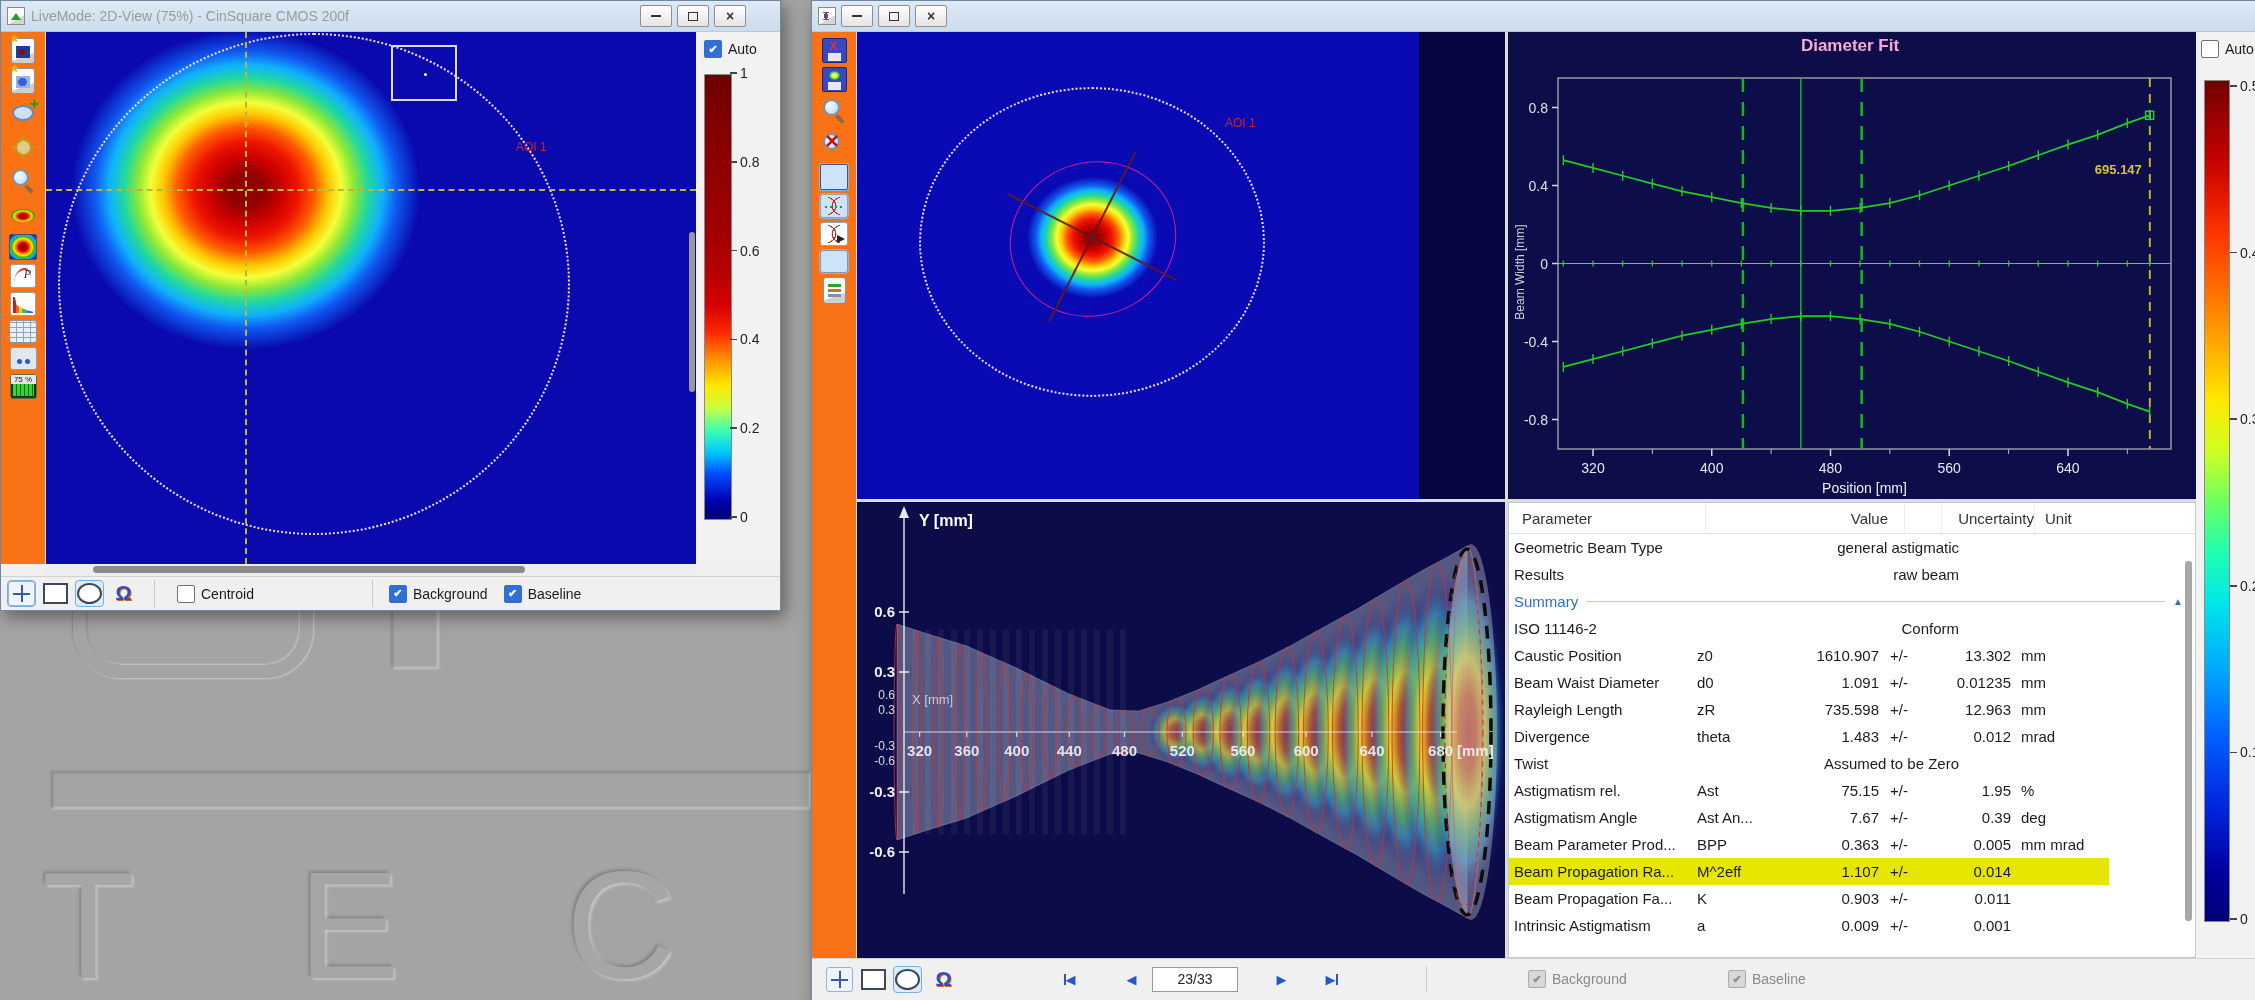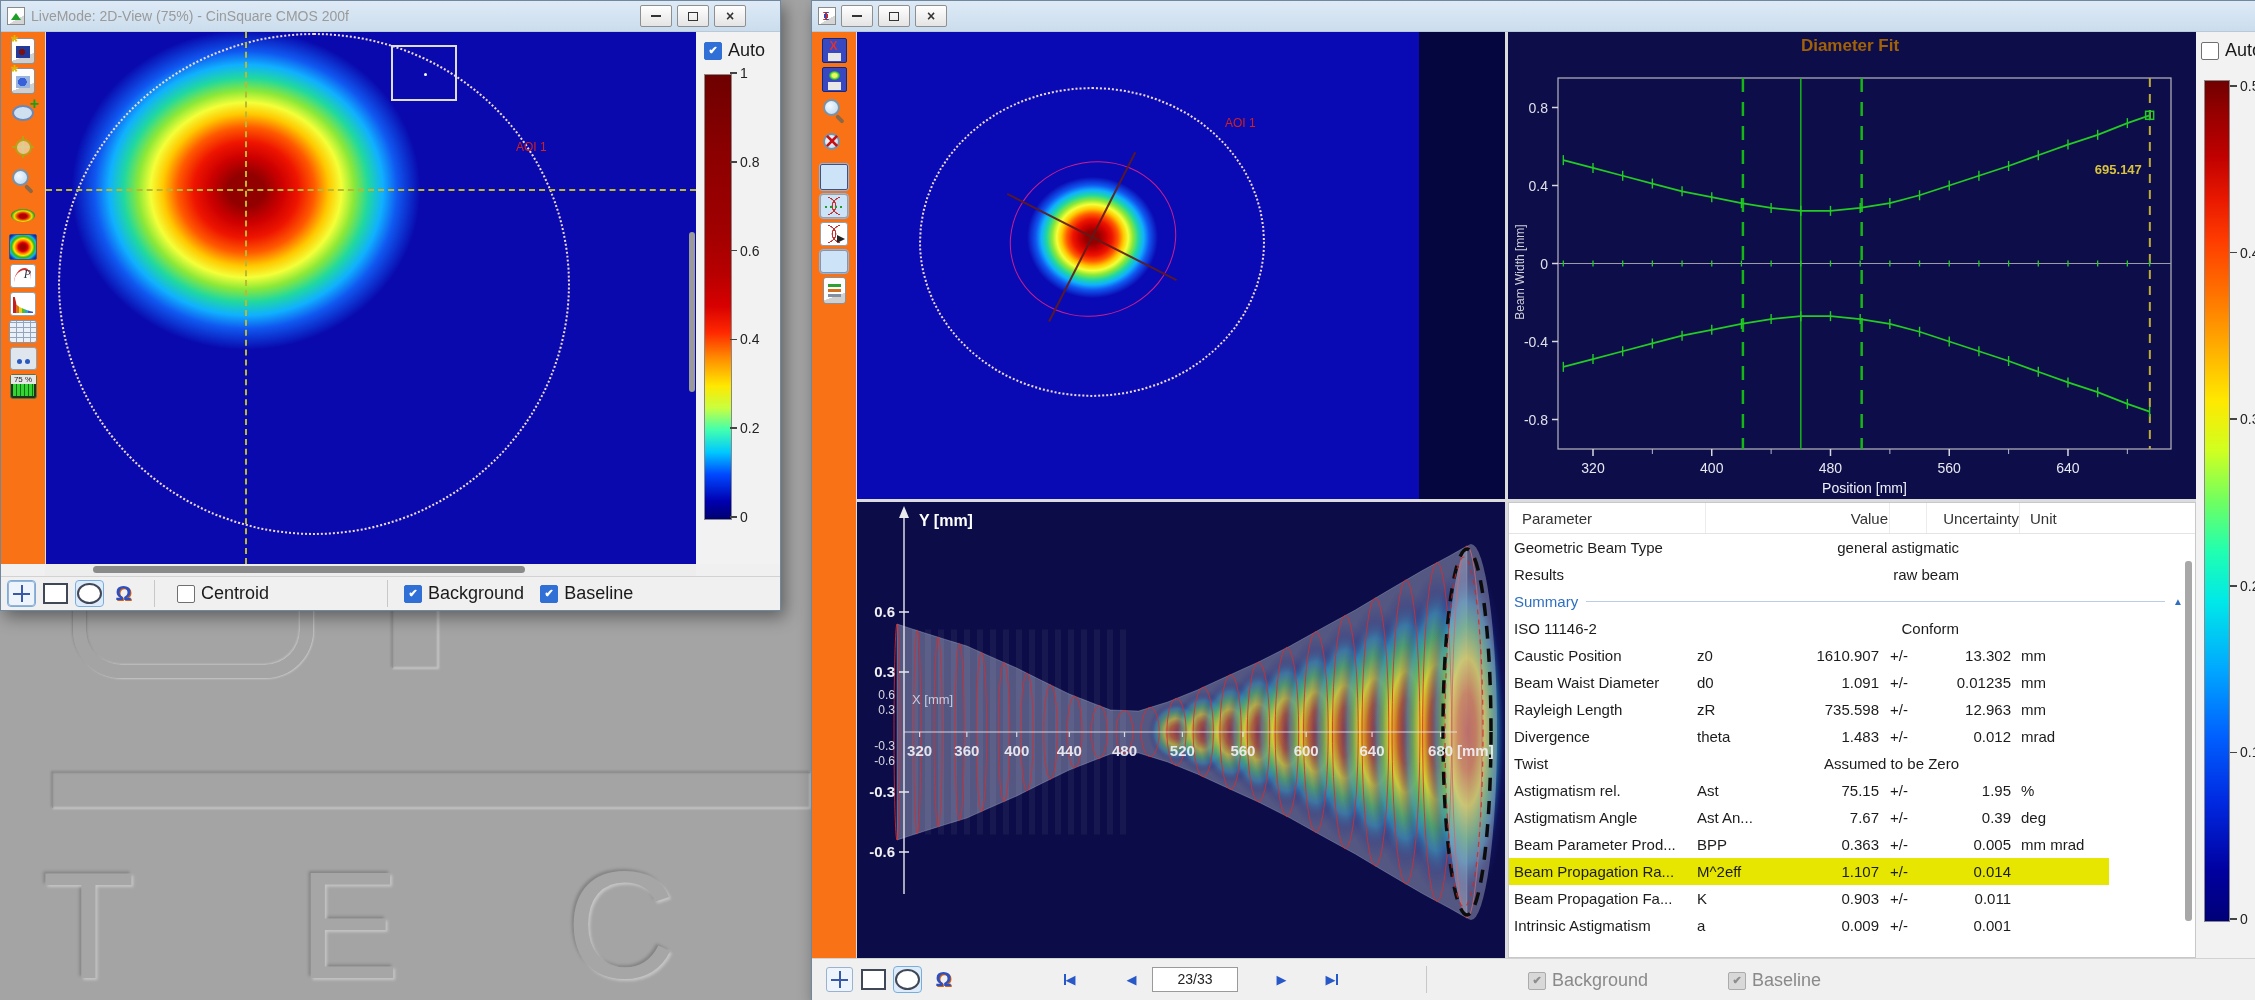--- a/index.html
+++ b/index.html
@@ -99,21 +99,21 @@
   .ic-rect{width:21px;height:17px;border:2px solid #404858;background:#fff;}
   .ic-ellipse{width:21px;height:17px;border:2px solid #404858;border-radius:50%;background:#fff;}
   .ic-reset::before{content:"\03A9";font-size:20px;font-weight:bold;color:#2d4fc0;text-shadow:1px 1px 0 #d06010;}
 
   
   .cbrow{display:flex;align-items:center;}
   .cb{width:16px;height:16px;border:1px solid #707070;background:#fff;border-radius:2px;display:inline-flex;align-items:center;justify-content:center;flex:0 0 16px;}
   .cb.checked{background:#2f6fd6;border-color:#2f6fd6;color:#fff;font-size:11px;font-weight:bold;}
   .cb.checked::before{content:"\2714";}
   .cb.disabled{background:#d8d8d8;border-color:#ababab;color:#8d8d8d;}
-  .cblabel{margin-left:6px;font-size:18px;color:#1a1a1a;text-align:right;}
+  .cblabel{margin-left:6px;font-size:14px;color:#1a1a1a;text-align:right;}
   .cblabel.disabled{color:#8a8a8a;}
 
   .vsep{width:1px;background:#c8c8c8;height:27px;margin:0 10px;}
 
   
   #left-window{left:0;top:0;width:779px;height:609px;}
   #lw-middle{flex:1;display:flex;min-height:0;}
   #lw-beamview{position:relative;flex:1;background:#0909ad;overflow:hidden;}
   .beam-blob{position:absolute;border-radius:50%;
     background:radial-gradient(closest-side,#930000 0 10%,#cc0000 20%,#ee1400 29%,#ff5a00 38%,#ffc800 46%,#f4ff38 53%,#8ce838 60%,#20d8a0 68%,#10b0ff 76%,#1058f0 84%,rgba(10,10,173,0) 97%);}
@@ -139,27 +139,27 @@
 
   
   #right-window{left:811px;top:0;width:1444px;height:1000px;}
   #rw-body{flex:1;display:flex;min-height:0;}
   #rw-main{flex:1;display:grid;grid-template-columns:648px 1fr;grid-template-rows:467px 1fr;gap:3px;background:#dcdcdc;min-width:0;}
   #rw-beamview{position:relative;background:#0a0ab4;overflow:hidden;}
   #rw-beam-strip{position:absolute;top:0;bottom:0;right:0;width:86px;background:#05053f;}
   .tilted-line{position:absolute;height:1.5px;background:rgba(95,25,25,0.9);}
   #rw-magenta{position:absolute;border:1.5px solid #c92090;border-radius:50%;transform:rotate(-20deg);}
   #rw-dfit{position:relative;background:#0d0d4a;overflow:hidden;}
-  #dfit-title{position:absolute;top:4px;left:0;right:4px;text-align:center;color:#a16207;font-weight:bold;font-size:17px;}
+  #dfit-title{position:absolute;top:4px;left:0;right:4px;text-align:center;color:#f9a8d4;font-weight:bold;font-size:17px;}
   #rw-caustic{position:relative;background:#0c0c48;overflow:hidden;}
   #rw-table{position:relative;background:#ffffff;overflow:hidden;font-size:15px;color:#1c1c1c;border:1px solid #c8c8c8;}
   .thead{display:flex;align-items:center;height:30px;border-bottom:1px solid #e4e4e4;color:#333;}
   .thead span{border-right:1px solid #ececec;height:100%;display:flex;align-items:center;}
   .hc-param{width:183px;padding-left:13px;}
-  .hc-val{width:182px;justify-content:flex-end;padding-right:1px;}
+  .hc-val{width:182px;justify-content:flex-end;padding-right:16px;}
   .hc-pm{width:36px;}
   .hc-unc{width:92px;justify-content:flex-end;}
   .hc-unit{padding-left:10px;border-right:none !important;}
   .trow{display:flex;align-items:center;height:27px;}
   .trow.hl{background:#e6e600;width:600px;}
   .c-param{width:183px;padding-left:5px;white-space:nowrap;}
   .c-sym{width:100px;white-space:nowrap;}
   .c-val{width:82px;text-align:right;white-space:nowrap;}
   .c-pm{width:40px;text-align:center;}
   .c-unc{width:92px;text-align:right;white-space:nowrap;}

